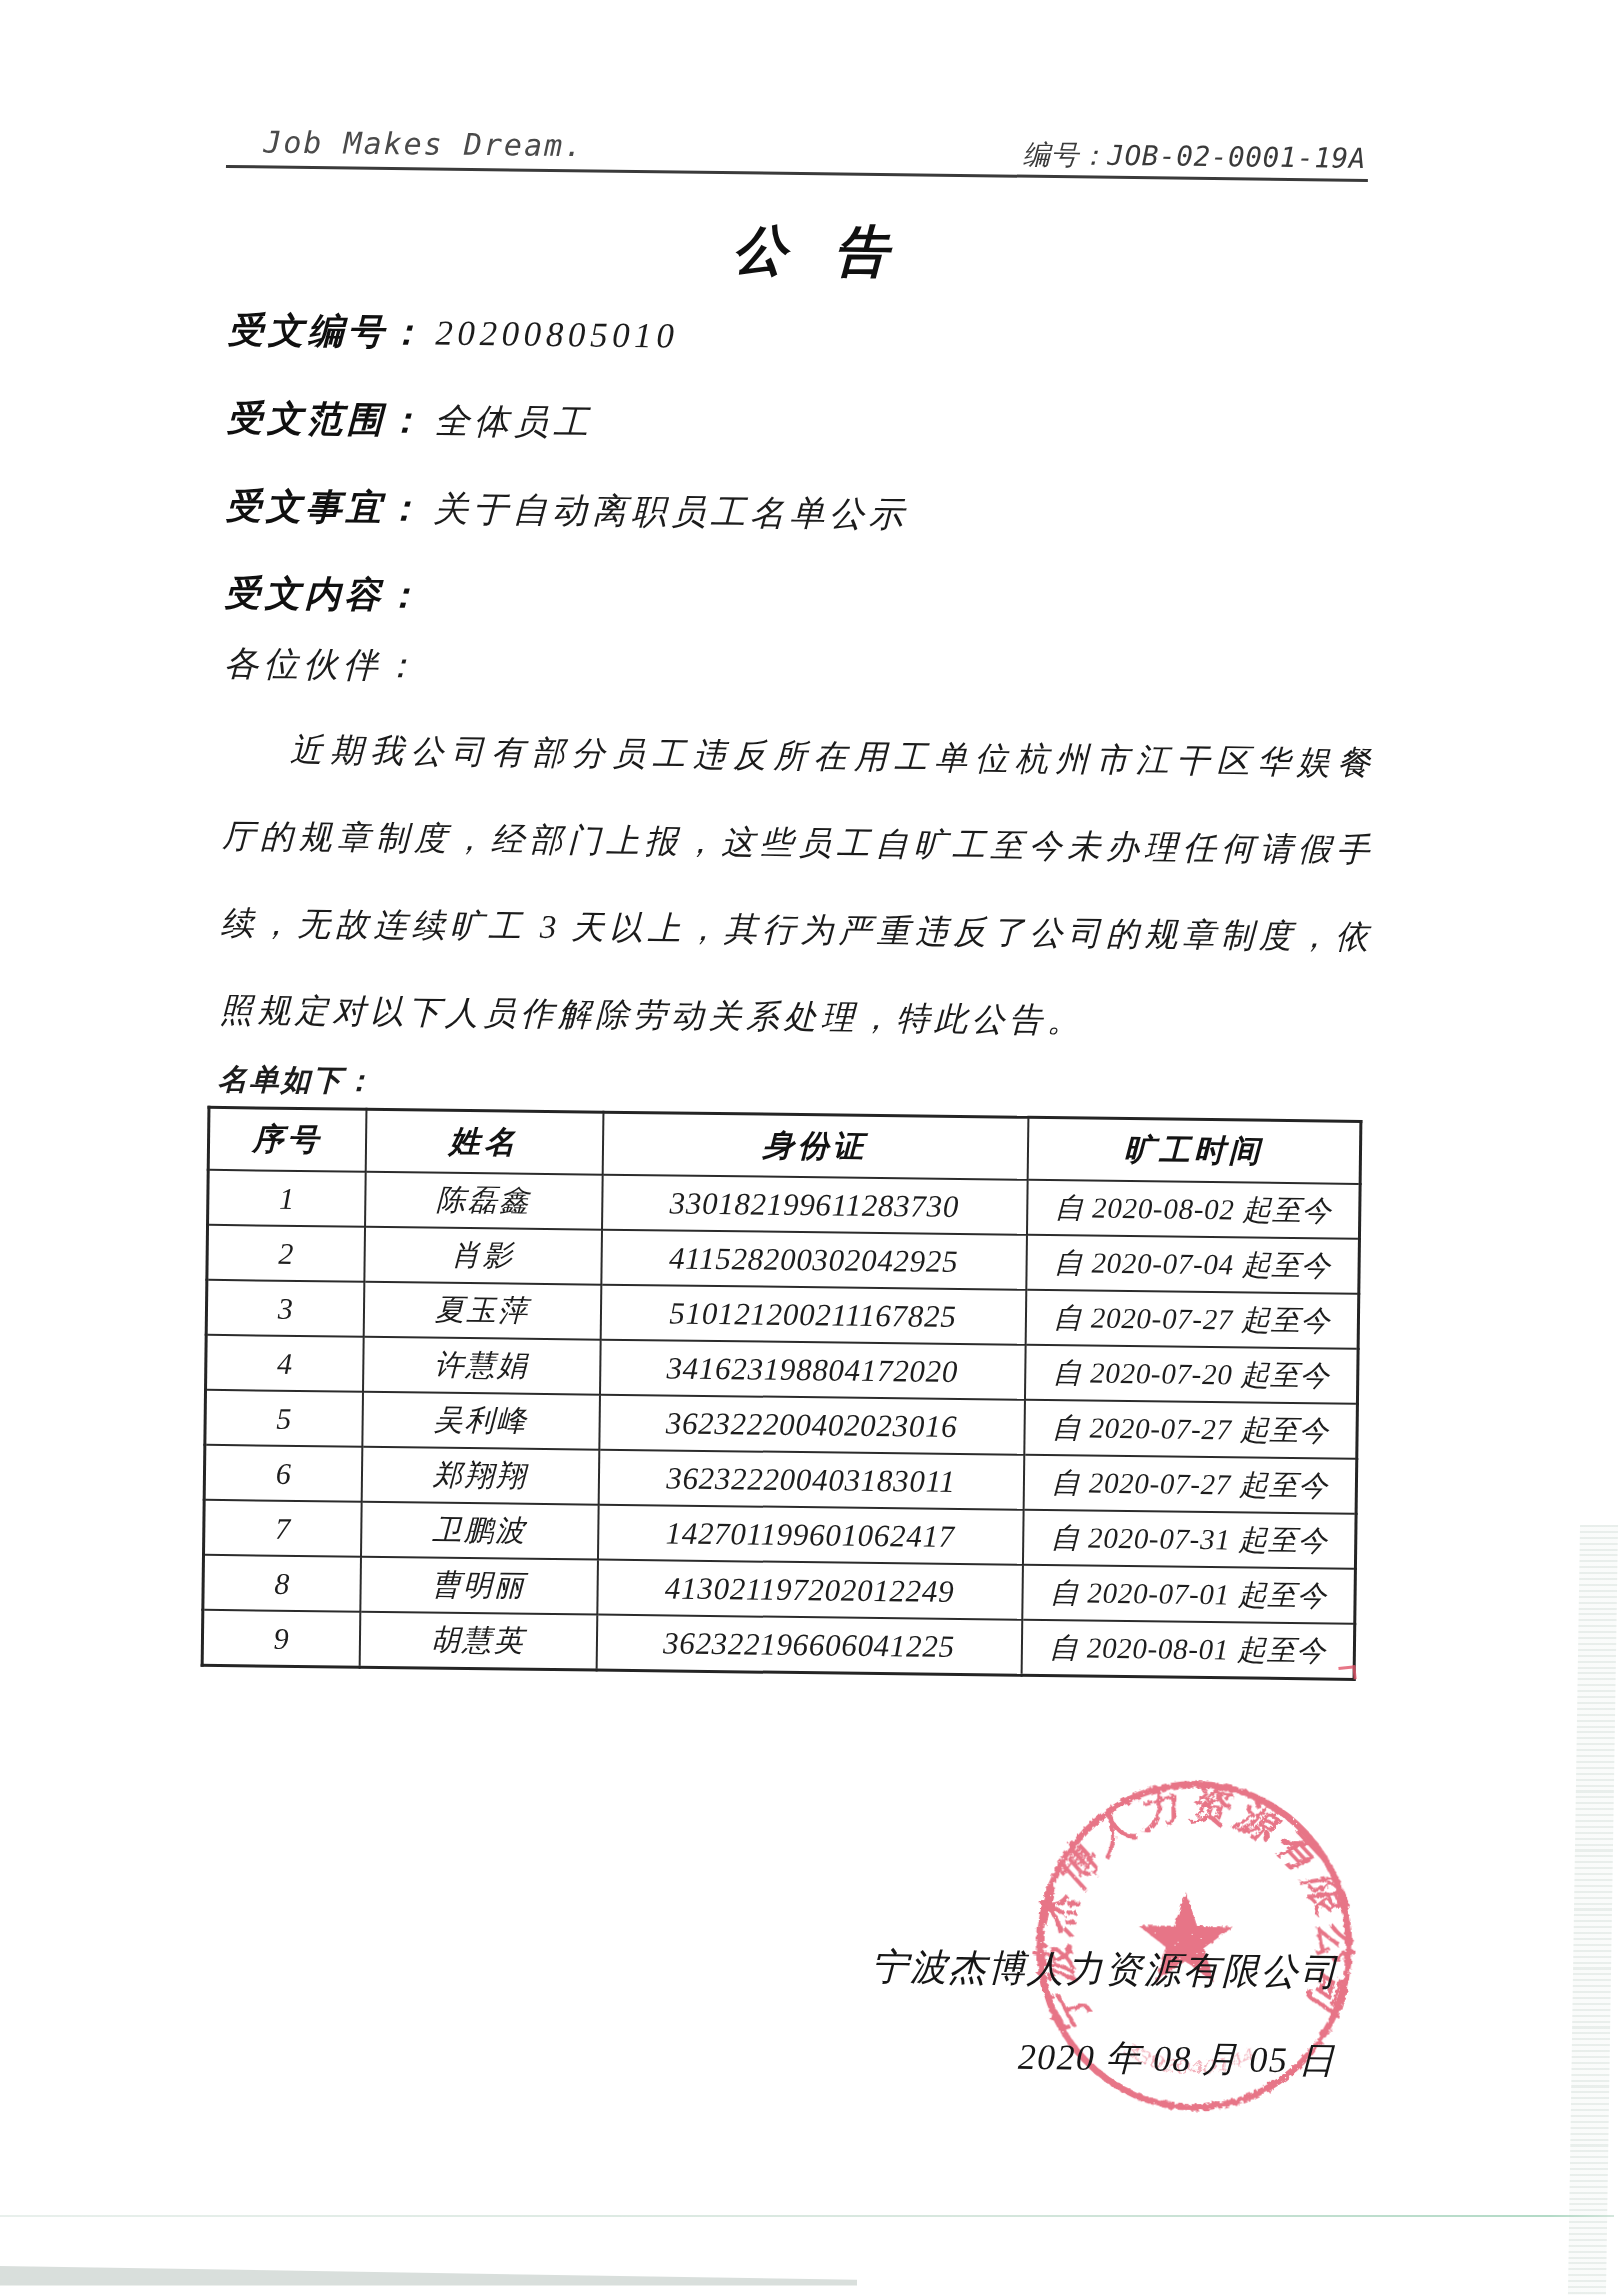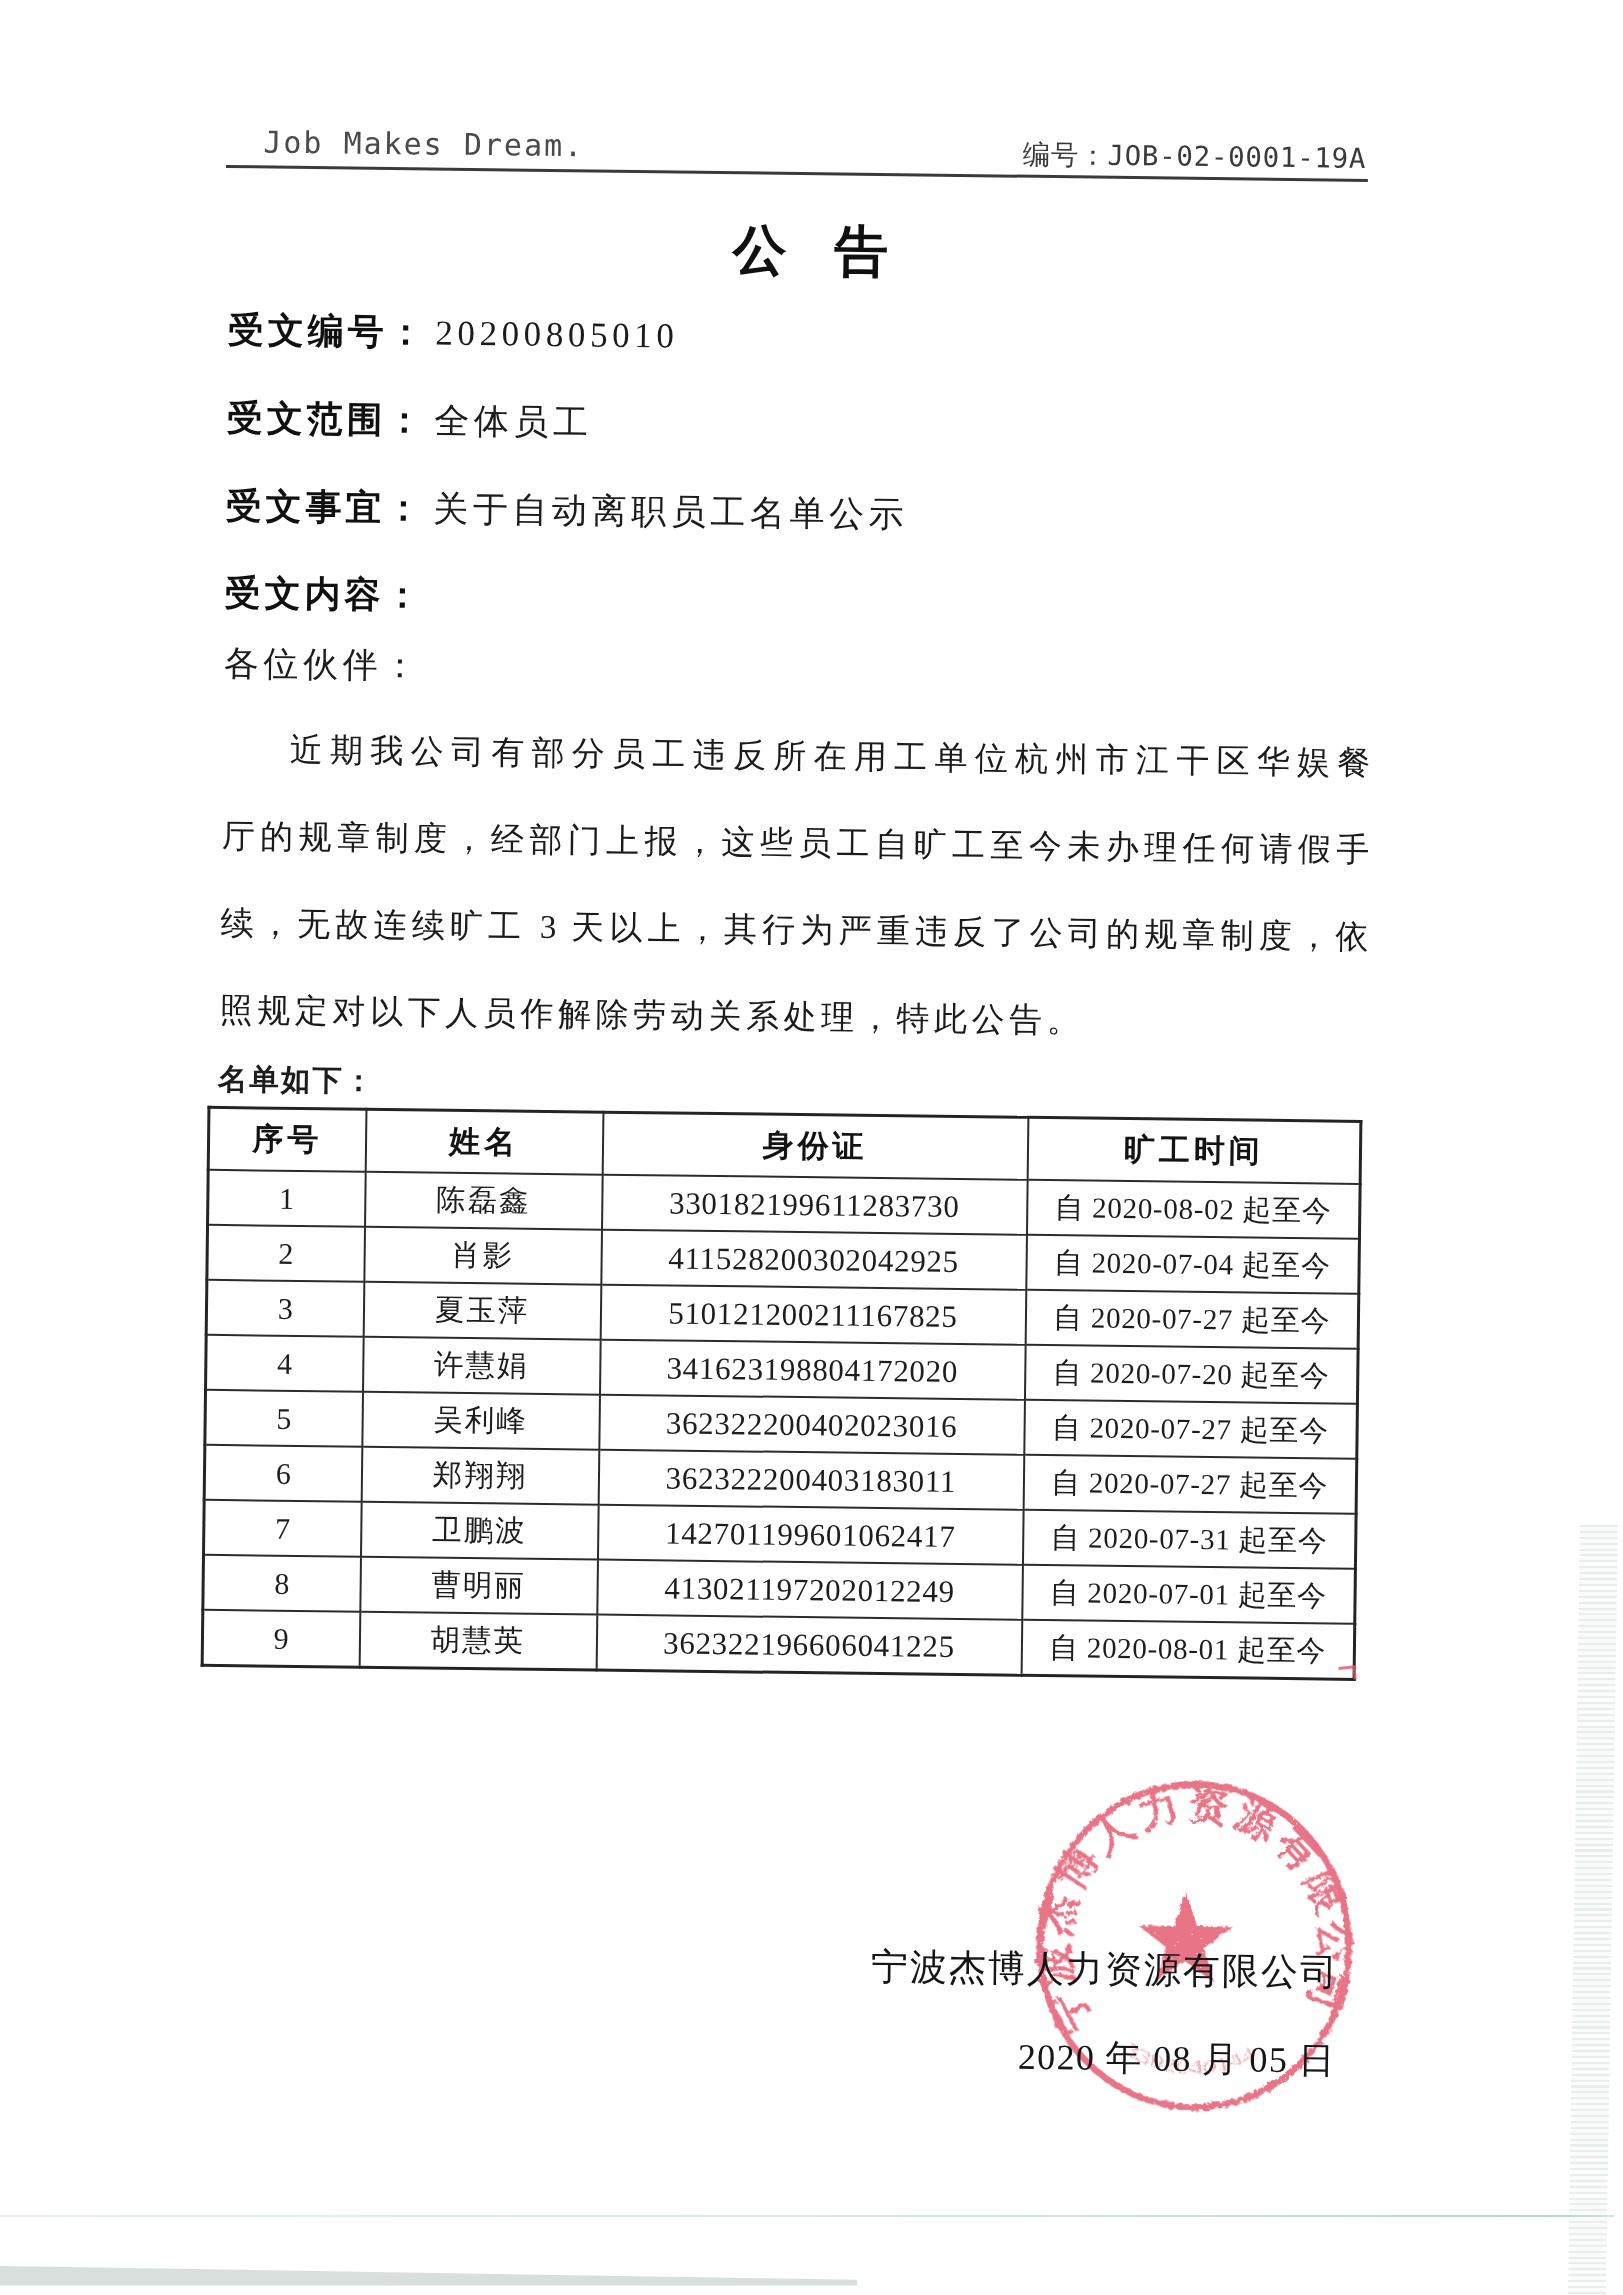--- a/index.html
+++ b/index.html
@@ -1,21 +1,21 @@
 <!DOCTYPE html>
 <html style="font-size:10.5px"><head>
 <meta charset="utf-8">
 <style>
   html,body { margin:0; padding:0; }
   body {
     width:1623px; height:2295px; background:#ffffff;
     font-family:"Liberation Serif","DejaVu Serif",serif;
     color:#1d1d1d; overflow:hidden;
   }
-  .page { position:relative; width:1623px; height:2295px; background:#fff; overflow:hidden; }
+  .page { position:relative; width:1623px; height:2295px; background:#fff; overflow:hidden;font-style:italic; }
   
   .doc { position:absolute; inset:0; transform:rotate(0.7deg); transform-origin:229px 164px; }
 
   .slogan {
     position:absolute; left:263px; top:124px;
     font-family:"DejaVu Sans Mono","Liberation Mono",monospace;
     font-size:30px; color:#4a4a4a; letter-spacing:2px; white-space:nowrap;
   }
   .doc-no {
     position:absolute; top:127px; right:257px;

